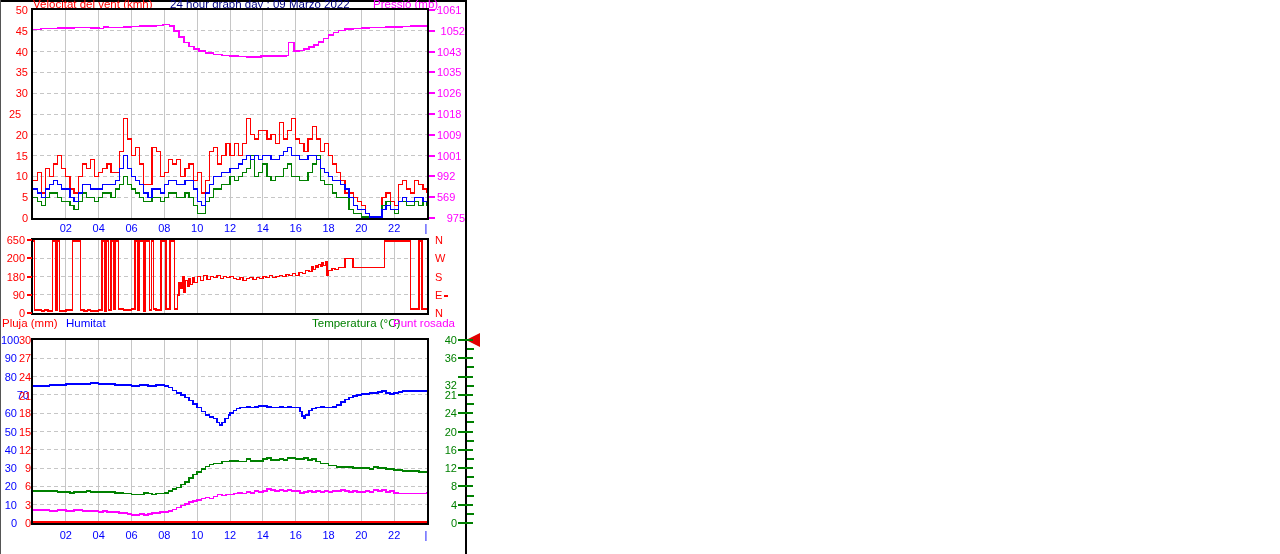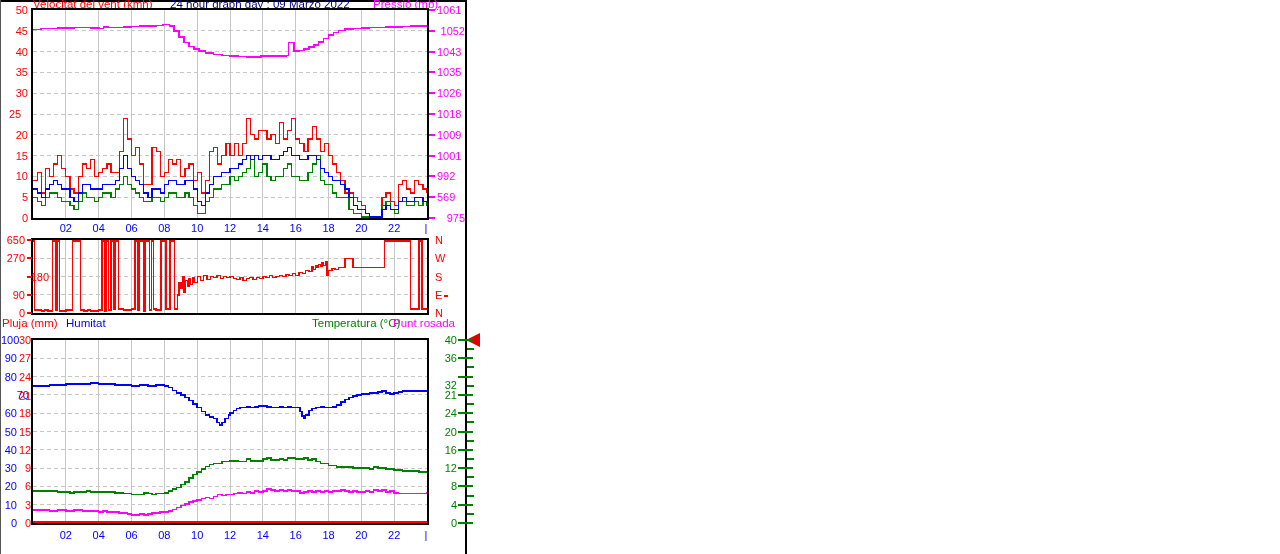--- a/index.html
+++ b/index.html
@@ -146,24 +146,24 @@
     <span class="lbl" style="left: 220px; top: 222px; width: 20px; text-align: center; color: rgb(0, 0, 255);">12</span>
     <span class="lbl" style="left: 252.833px; top: 222px; width: 20px; text-align: center; color: rgb(0, 0, 255);">14</span>
     <span class="lbl" style="left: 285.667px; top: 222px; width: 20px; text-align: center; color: rgb(0, 0, 255);">16</span>
     <span class="lbl" style="left: 318.5px; top: 222px; width: 20px; text-align: center; color: rgb(0, 0, 255);">18</span>
     <span class="lbl" style="left: 351.333px; top: 222px; width: 20px; text-align: center; color: rgb(0, 0, 255);">20</span>
     <span class="lbl" style="left: 384.167px; top: 222px; width: 20px; text-align: center; color: rgb(0, 0, 255);">22</span>
     <span class="lbl" style="left: 422px; top: 222px; width: 8px; text-align: center; color: rgb(0, 0, 255);">|</span>
     <span class="lbl" style="left: 2px; top: 234px; width: 23px; text-align: right; color: rgb(255, 0, 0);">650</span>
     <div class="tick" style="left: 27px; top: 239px; width: 5px; background: rgb(255, 0, 0);"></div>
     <span class="lbl" style="left: 435px; top: 234px; width: 14px; text-align: left; color: rgb(255, 0, 0);">N</span>
-    <span class="lbl" style="left: 2px; top: 252.25px; width: 23px; text-align: right; color: rgb(255, 0, 0);">270</span>
+    <span class="lbl" style="left: 2px; top: 252.25px; width: 23px; text-align: right; color: rgb(255, 0, 0);">200</span>
     <div class="tick" style="left: 27px; top: 257.25px; width: 5px; background: rgb(255, 0, 0);"></div>
     <span class="lbl" style="left: 435px; top: 252.25px; width: 14px; text-align: left; color: rgb(255, 0, 0);">W</span>
-    <span class="lbl" style="left: 2px; top: 270.5px; width: 47px; text-align: right; color: rgb(255, 0, 0);">180</span>
+    <span class="lbl" style="left: 2px; top: 270.5px; width: 23px; text-align: right; color: rgb(255, 0, 0);">180</span>
     <div class="tick" style="left: 27px; top: 275.5px; width: 5px; background: rgb(255, 0, 0);"></div>
     <span class="lbl" style="left: 435px; top: 270.5px; width: 14px; text-align: left; color: rgb(255, 0, 0);">S</span>
     <span class="lbl" style="left: 2px; top: 288.75px; width: 23px; text-align: right; color: rgb(255, 0, 0);">90</span>
     <div class="tick" style="left: 27px; top: 293.75px; width: 5px; background: rgb(255, 0, 0);"></div>
     <span class="lbl" style="left: 435px; top: 288.75px; width: 14px; text-align: left; color: rgb(255, 0, 0);">E</span>
     <span class="lbl" style="left: 2px; top: 307px; width: 23px; text-align: right; color: rgb(255, 0, 0);">0</span>
     <div class="tick" style="left: 27px; top: 312px; width: 5px; background: rgb(255, 0, 0);"></div>
     <span class="lbl" style="left: 435px; top: 307px; width: 14px; text-align: left; color: rgb(255, 0, 0);">N</span>
     <div class="tick" style="left: 444px; top: 295px; width: 4px; background: rgb(255, 0, 0);"></div>
     <span class="lbl" style="left: 1px; top: 334px; width: 16px; text-align: right; color: rgb(0, 0, 255);">100</span>

